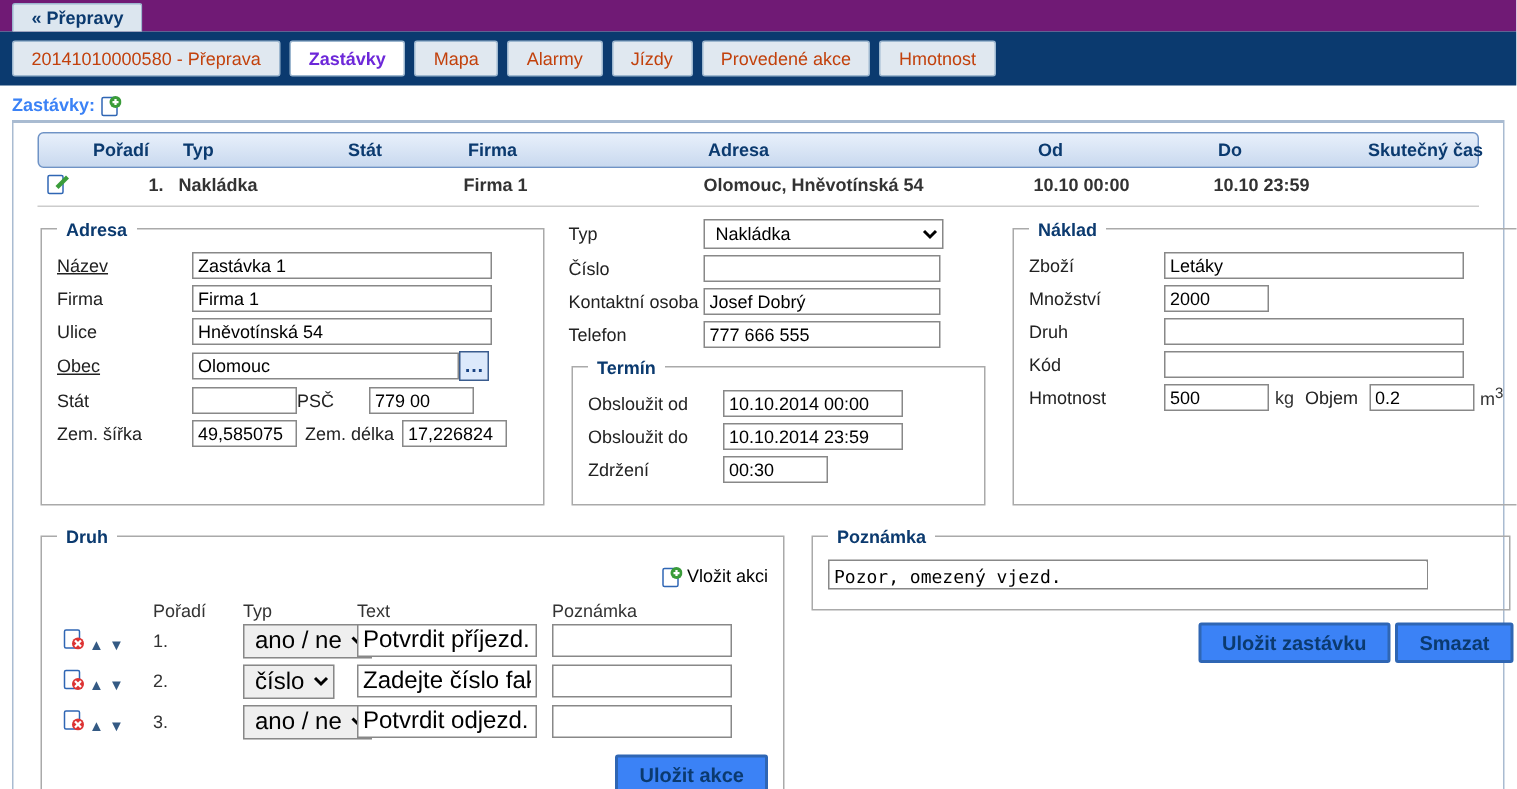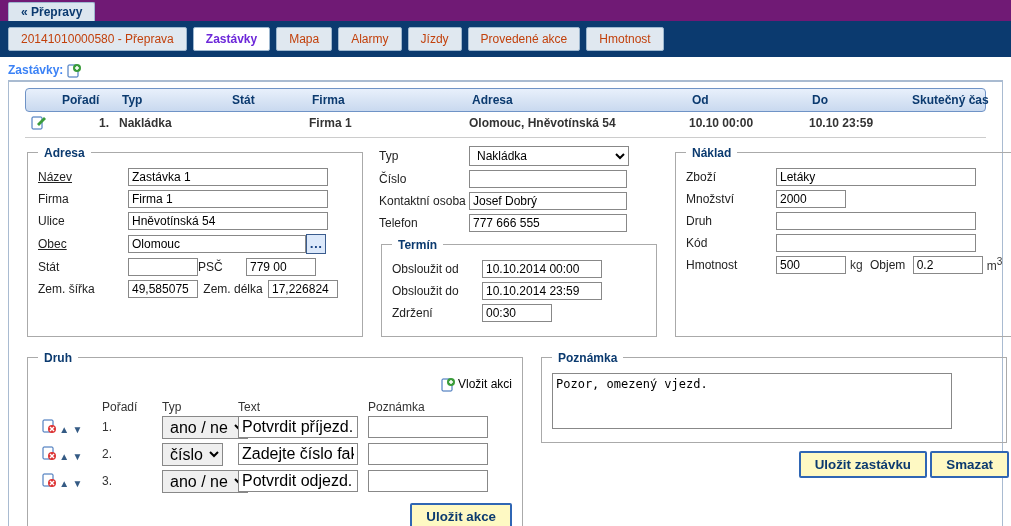--- a/index.html
+++ b/index.html
@@ -129,31 +129,31 @@
     font-size:12px; padding: 0 4px;
   }
   .akce-row {
     display:grid; grid-template-columns: 60px 60px 76px 130px 130px;
     align-items:center; padding: 2px 4px;
   }
   .akce-row input, .akce-row select { font-size:16px; border:1px solid #888; padding:1px 3px; }
   .akce-row input[type="text"] { width: 120px; }
   .btn-row { text-align: right; margin-top: 8px; }
   .action-btn {
-    background: #fef9c3;
+    background: #3b82f6;
     border: 2px solid #2f66b4;
     color: #0b3a6f;
     font-weight: bold;
     padding: 4px 14px;
     cursor: pointer;
     border-radius: 2px;
   }
   textarea {
     width: 400px;
-    height: 56px;
+    height: 20px;
     font-size: 12px;
     border:1px solid #888;
     padding:3px;
     resize:none;
   }
   .ctrl-icons span { cursor:pointer; display:inline-block; }
   .arrow-up, .arrow-down {
     font-size:10px; color:#345a84;
   }
   .del-icon svg, .row-icon svg, .new-icon svg { display:block; }

